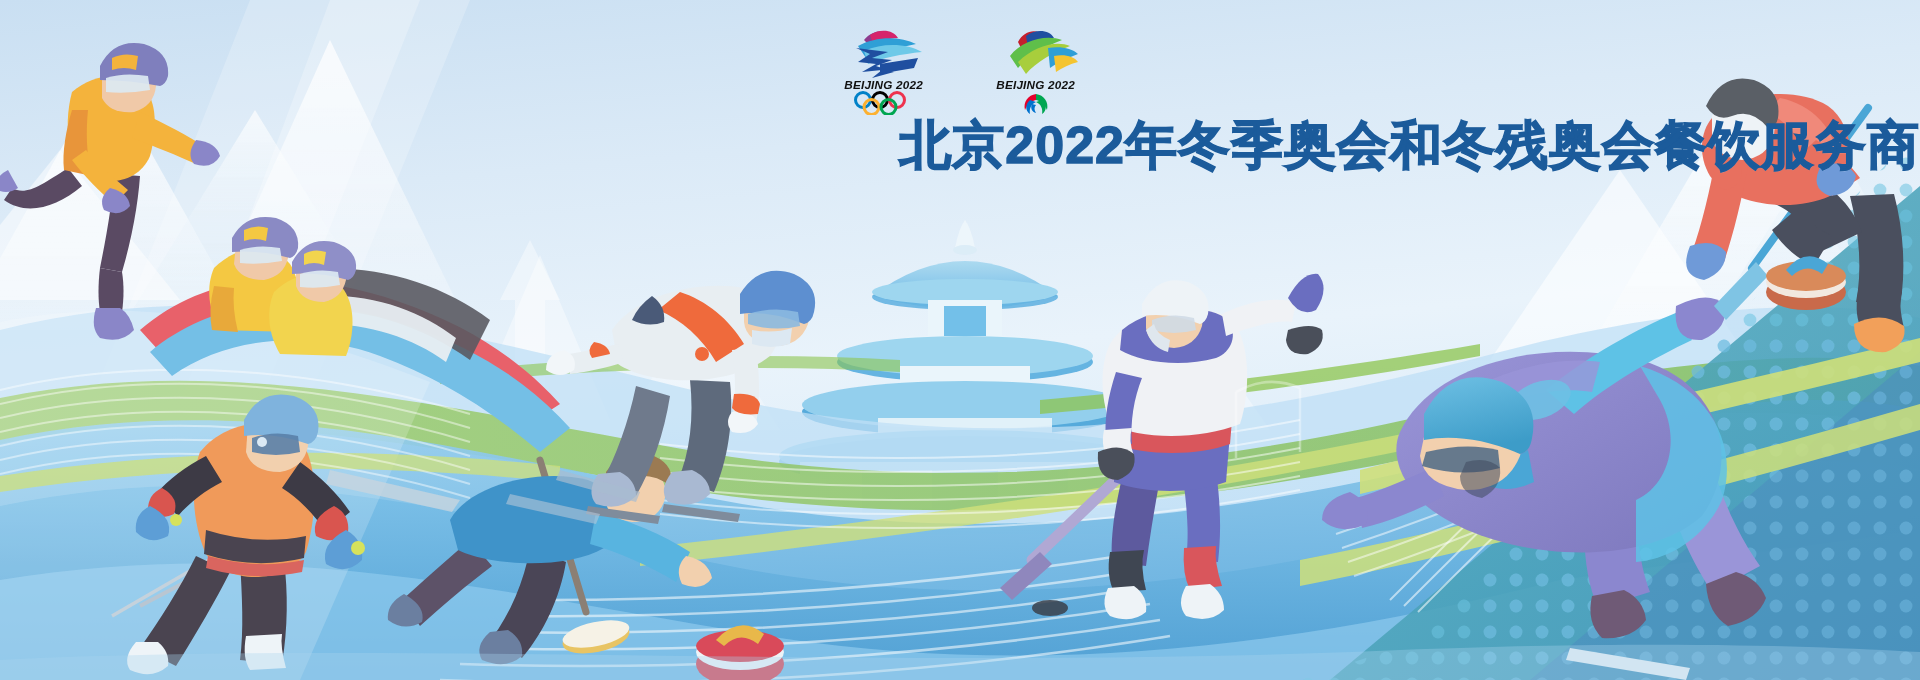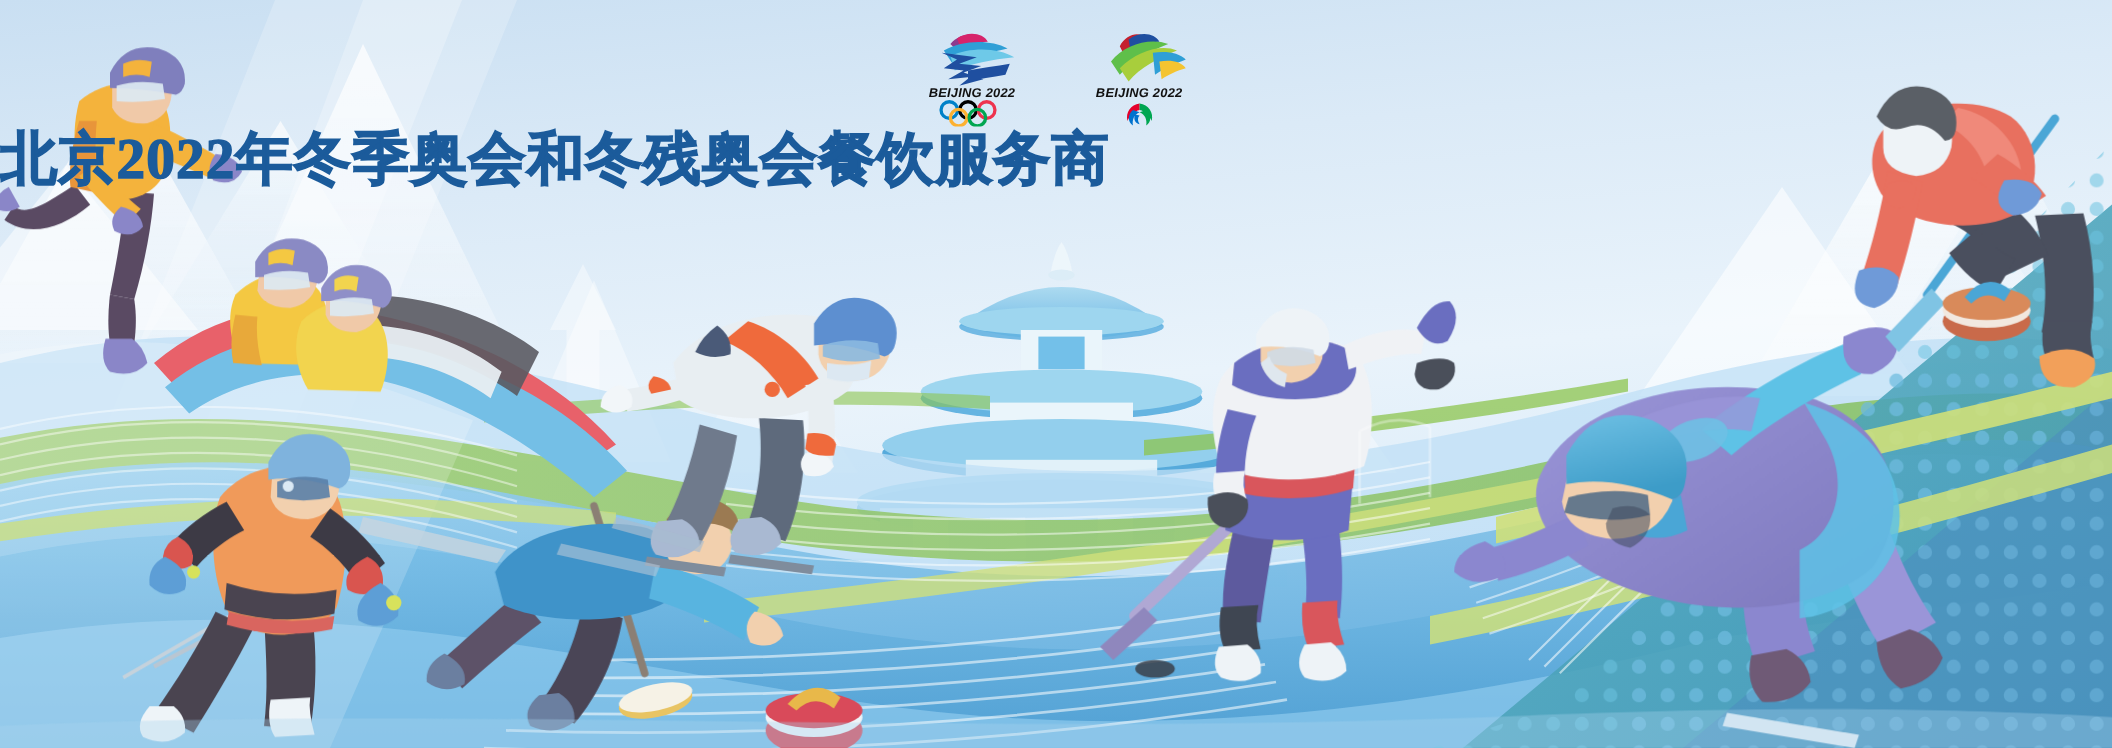--- a/index.html
+++ b/index.html
@@ -37,23 +37,23 @@
     margin-top:1px;
     white-space:nowrap;
     transform:scaleX(1.02);
   }
 
   
   #title{
     position:absolute;
     left:0;right:0;
     top:117px;
-    text-align:left;
+    text-align:right;
     z-index:45;
-    font-family:Liberation Serif, serif;
+    font-family:Liberation Sans, sans-serif;
     font-weight:700;
     font-size:52px;
     line-height:1.1;
     letter-spacing:1px;
     color:#1b5b9b;
     text-shadow:0 1px 0 rgba(255,255,255,.25);
     -webkit-text-stroke:1.4px #1b5b9b;
   }
 </style>
 </head>

